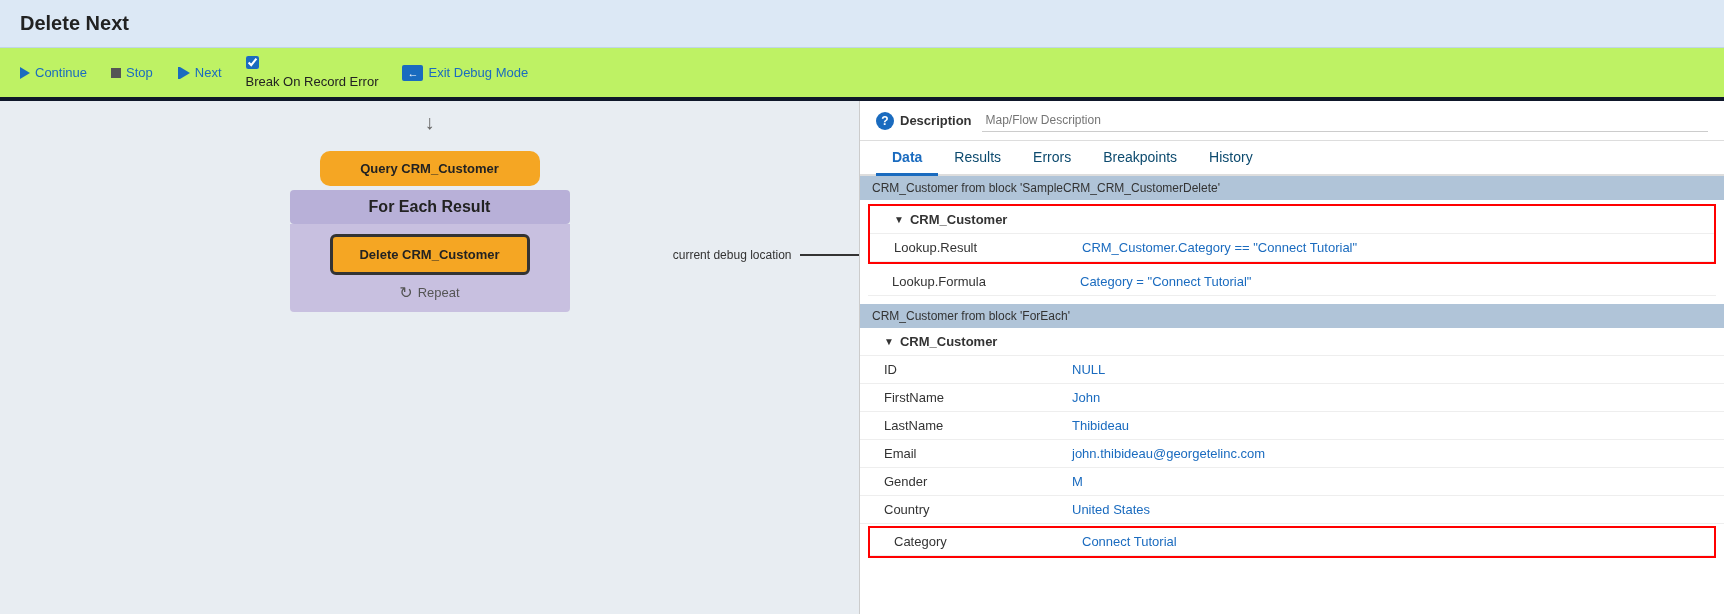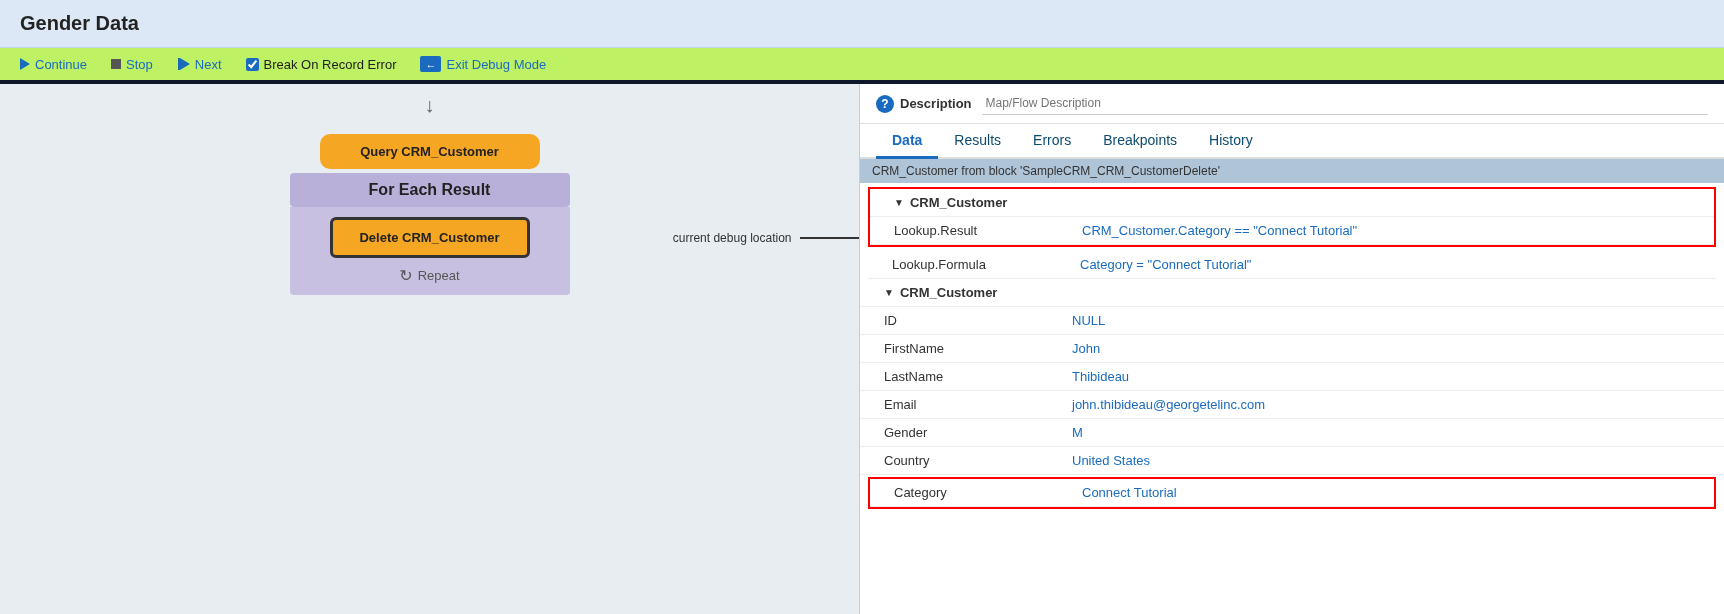--- a/index.html
+++ b/index.html
@@ -10,21 +10,21 @@
     .header-title { font-size: 20px; font-weight: bold; color: #222; }
 
     
     .toolbar { background: #bef264; border-bottom: 4px solid #0f172a; padding: 8px 20px; display: flex; align-items: center; gap: 24px; }
     .toolbar-btn { display: flex; align-items: center; gap: 5px; cursor: pointer; color: #1a6bbf; font-size: 13px; background: none; border: none; }
     .toolbar-btn .icon-play { width: 0; height: 0; border-top: 6px solid transparent; border-bottom: 6px solid transparent; border-left: 10px solid #1a6bbf; display: inline-block; }
     .toolbar-btn .icon-stop { width: 10px; height: 10px; background: #555; display: inline-block; }
     .toolbar-btn .icon-next { display: flex; align-items: center; }
     .toolbar-btn .icon-next-arrow { width: 0; height: 0; border-top: 6px solid transparent; border-bottom: 6px solid transparent; border-left: 10px solid #1a6bbf; display: inline-block; }
     .toolbar-btn .icon-next-line { width: 2px; height: 12px; background: #1a6bbf; display: inline-block; margin-left: 1px; }
-    .checkbox-wrap { display: flex; align-items: center; gap: 5px; color: #222; }
+    .checkbox-wrap { display: flex; align-items: flex-start; gap: 5px; color: #222; flex-direction: column; }
     .checkbox-wrap input { accent-color: #1a6bbf; }
     .exit-btn { display: flex; align-items: center; gap: 5px; color: #1a6bbf; cursor: pointer; border: none; background: none; font-size: 13px; }
     .exit-icon { display: flex; align-items: center; justify-content: center; background: #1a6bbf; color: white; border-radius: 2px; padding: 2px 5px; font-size: 11px; }
 
     
     .main { display: flex; flex: 1; overflow: hidden; }
 
     
     .flow-panel { width: 860px; border-right: 1px solid #ccc; background: #e8edf2; position: relative; overflow: hidden; }
     .flow-content { display: flex; flex-direction: column; align-items: center; padding: 50px 20px 20px; gap: 0; }
@@ -66,21 +66,21 @@
     .data-table td:last-child { color: #1a6bbf; }
 
     .group-row td { padding: 6px 12px; font-weight: bold; }
     .group-toggle { color: #333; cursor: pointer; display: flex; align-items: center; gap: 6px; }
     .triangle { display: inline-block; font-size: 10px; }
   </style>
 </head>
 <body>
 
 <div class="header">
-  <span class="header-title">Gender Data</span>
+  <span class="header-title">Delete Next</span>
 </div>
 
 <div class="toolbar">
   <button class="toolbar-btn">
     <span class="icon-play"></span>
     <span>Continue</span>
   </button>
   <button class="toolbar-btn">
     <span class="icon-stop"></span>
     <span>Stop</span>
@@ -187,20 +187,23 @@
 
       <table class="data-table" style="margin: 0 8px; width: calc(100% - 16px);">
         <tbody>
             <tr>
           <td>Lookup.Formula</td>
           <td style="color:#1a6bbf;">Category = "Connect Tutorial"</td>
         </tr>
       </tbody>
         </table>
 
+      <div class="section-header" style="margin-top: 8px;">
+        <span>CRM_Customer from block 'ForEach'</span>
+      </div>
 
       <table class="data-table">
         <tbody>
             <tr class="group-row">
           <td colspan="2">
             <div class="group-toggle">
               <span class="triangle">▼</span>
               <span>CRM_Customer</span>
             </div>
           </td>

